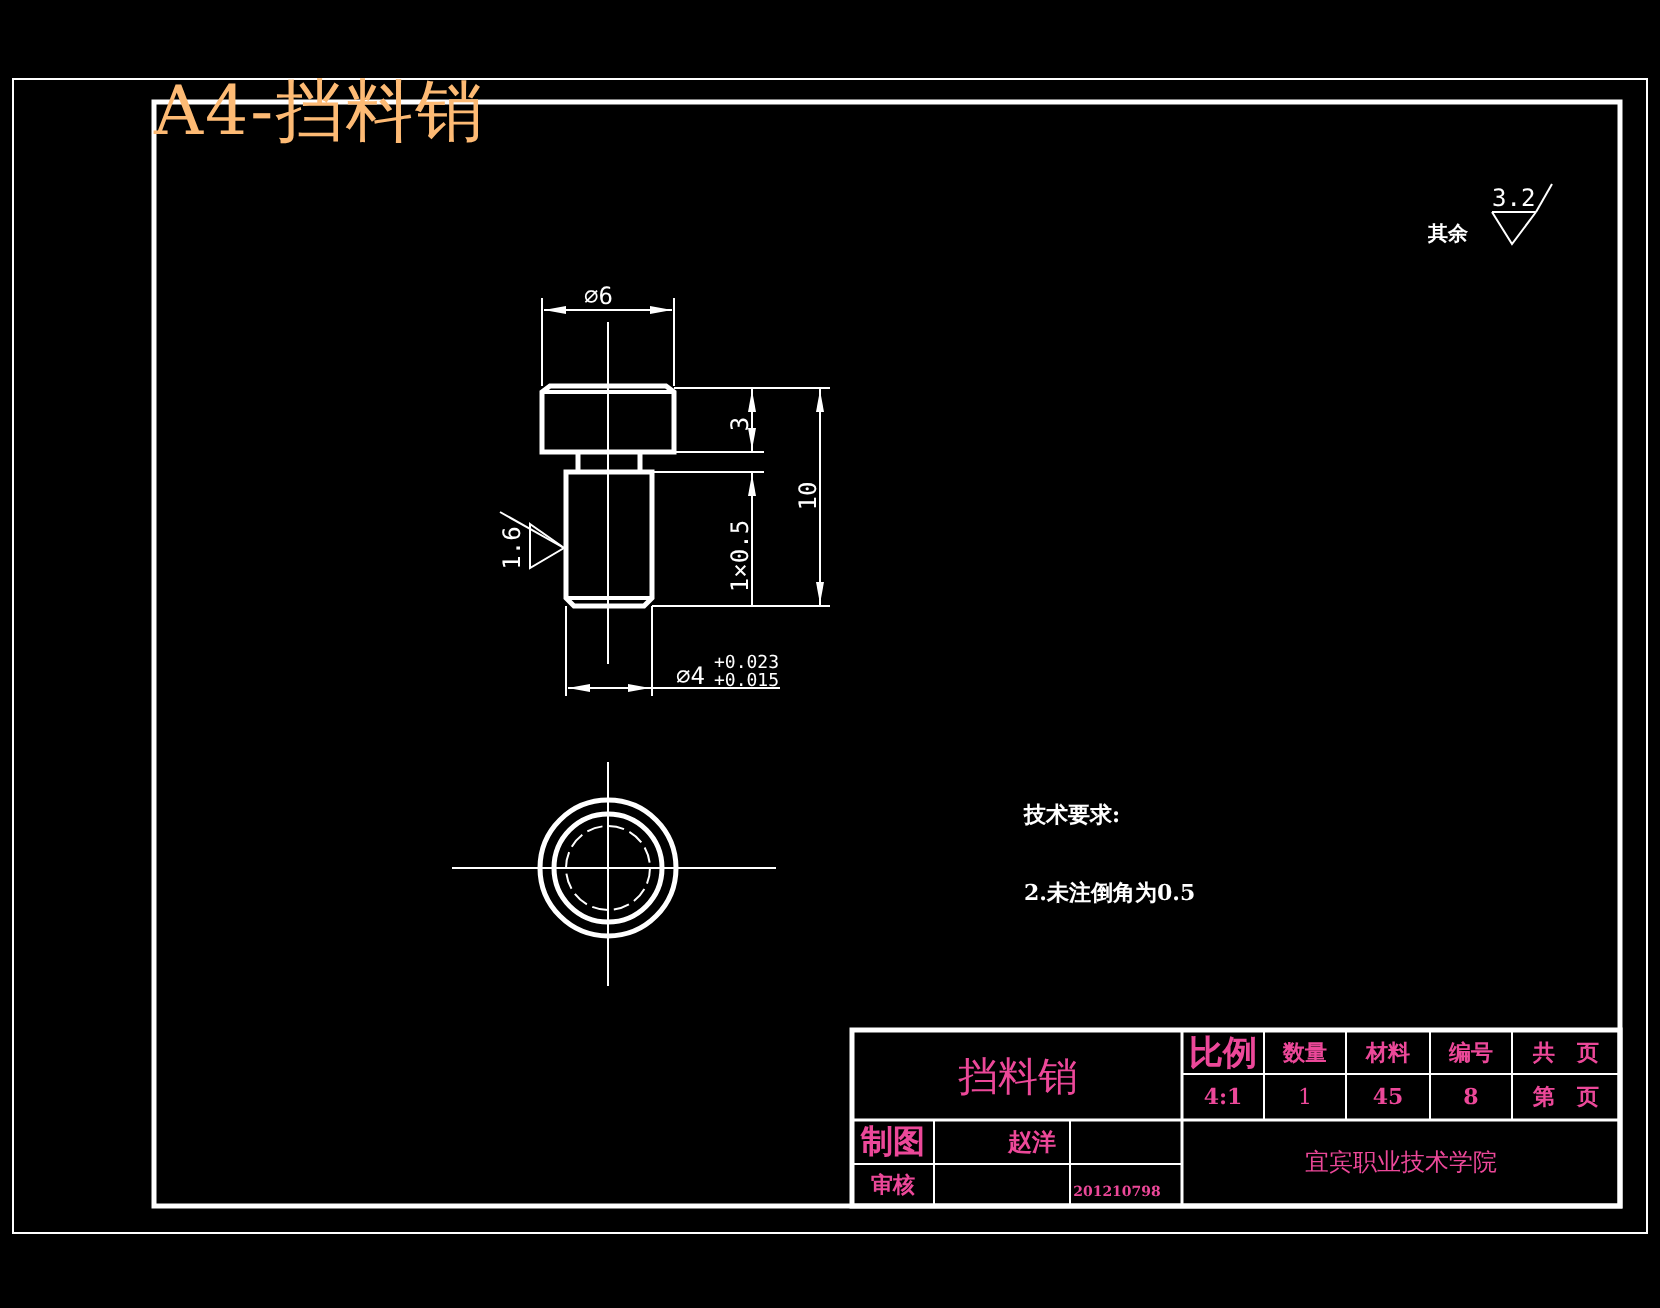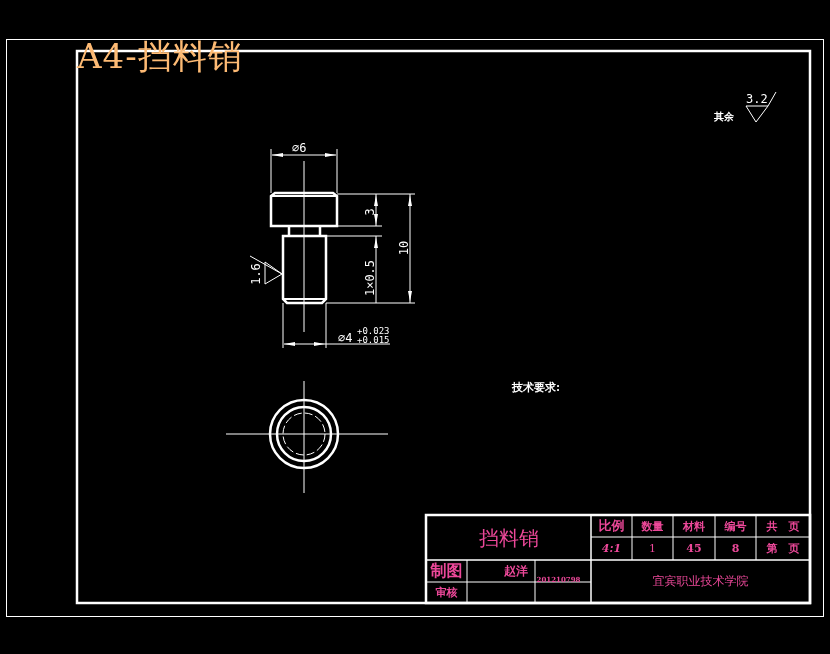--- a/index.html
+++ b/index.html
@@ -3,21 +3,21 @@
 <meta charset="utf-8">
 <style>
   html, body { margin: 0; padding: 0; background: #000; }
   body { width: 830px; height: 654px; position: relative; overflow: hidden; font-family: "DejaVu Sans", sans-serif; }
   svg { position: absolute; left: 0; top: 0; }
   .cad-text { fill: #fff; font-family: "DejaVu Sans", sans-serif; }
   .mono { font-family: "DejaVu Sans Mono", monospace; }
   .serif { font-family: "DejaVu Serif", serif; }
   .title-red { position: absolute; left: 37px; top: 36px; color: #fdba74; font-family: "DejaVu Serif", serif; font-size: 34px; line-height: 40px; letter-spacing: 1px; white-space: nowrap; margin-left: 40px; }
   .tech { position: absolute; left: 512px; top: 378px; color: #fff; font-family: "DejaVu Serif", serif; font-size: 11px; line-height: 19px; font-weight: bold; white-space: nowrap; }
-  .tech div { height: 19px; }
+  .tech div { height: 19px; margin-top: 20px; }
   .cell { position: absolute; color: #ec4899; font-family: "DejaVu Serif", serif; font-weight: bold; display: flex; align-items: center; justify-content: center; white-space: nowrap; }
 </style>
 </head>
 <body>
 
 <svg width="830" height="654" viewBox="0 0 830 654">
 
   <rect x="6.5" y="39.5" width="817" height="577" fill="none" stroke="#fff" stroke-width="1"></rect>
 
   <rect x="77" y="51" width="733" height="552" fill="none" stroke="#fff" stroke-width="2.5"></rect>
@@ -101,37 +101,38 @@
   <text class="cad-text mono" x="357" y="343" font-size="9">+0.015</text>
   <text class="cad-text mono" x="0" y="0" font-size="12" transform="translate(260,274) rotate(-90)" text-anchor="middle">1.6</text>
   <text class="cad-text mono" x="746" y="103" font-size="12">3.2</text>
   <text class="cad-text serif" x="714" y="120" font-size="10" font-weight="bold">其余</text>
 </svg>
 
 <div class="title-red">A4-挡料销</div>
 
 <div class="tech">
   <div>技术要求:</div>
+  <div>2.未注倒角为0.5</div>
 </div>
 
 <div class="cell" style="left:427px;top:516px;width:164px;height:44px;font-size:20px;font-weight:normal;">挡料销</div>
 
-<div class="cell" style="left:591px;top:515px;width:41px;height:22px;font-size:13px;">比例</div>
+<div class="cell" style="left:591px;top:515px;width:41px;height:22px;font-size:17px;">比例</div>
 <div class="cell" style="left:632px;top:515px;width:41px;height:22px;font-size:11px;">数量</div>
 <div class="cell" style="left:673px;top:515px;width:42px;height:22px;font-size:11px;">材料</div>
 <div class="cell" style="left:715px;top:515px;width:41px;height:22px;font-size:11px;">编号</div>
 <div class="cell" style="left:756px;top:515px;width:54px;height:22px;font-size:11px;">共　页</div>
 
-<div class="cell" style="left:591px;top:537px;width:41px;height:23px;font-size:11px;font-style:italic;">4:1</div>
+<div class="cell" style="left:591px;top:537px;width:41px;height:23px;font-size:11px;">4:1</div>
 <div class="cell" style="left:632px;top:537px;width:41px;height:23px;font-size:11px;font-weight:normal;">1</div>
 <div class="cell" style="left:673px;top:537px;width:42px;height:23px;font-size:11px;">45</div>
 <div class="cell" style="left:715px;top:537px;width:41px;height:23px;font-size:11px;">8</div>
 <div class="cell" style="left:756px;top:537px;width:54px;height:23px;font-size:11px;">第　页</div>
 
 <div class="cell" style="left:426px;top:560px;width:41px;height:22px;font-size:16px;">制图</div>
 <div class="cell" style="left:482px;top:560px;width:68px;height:22px;font-size:12px;">赵洋</div>
-<div class="cell" style="left:535px;top:568px;width:47px;height:22px;font-size:7px;">201210798</div>
+<div class="cell" style="left:535px;top:584px;width:47px;height:22px;font-size:7px;">201210798</div>
 
 <div class="cell" style="left:426px;top:582px;width:41px;height:21px;font-size:11px;">审核</div>
 <div class="cell" style="left:467px;top:582px;width:68px;height:21px;font-size:11px;"></div>
 <div class="cell" style="left:535px;top:582px;width:56px;height:21px;font-size:11px;"></div>
 
 <div class="cell" style="left:591px;top:560px;width:219px;height:43px;font-size:12px;font-weight:normal;font-family:'DejaVu Sans',sans-serif;">宜宾职业技术学院</div>
 
 </body></html>

